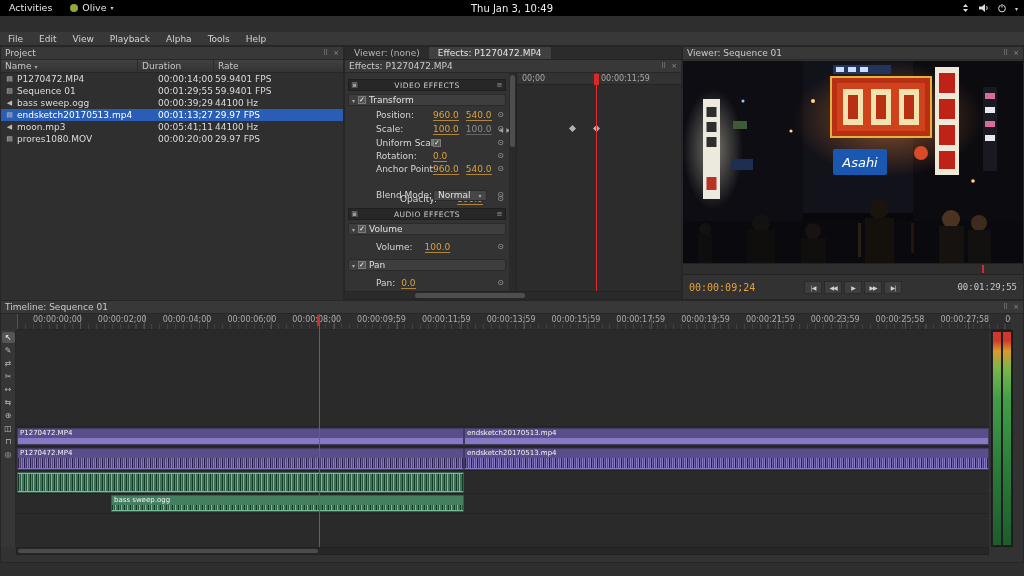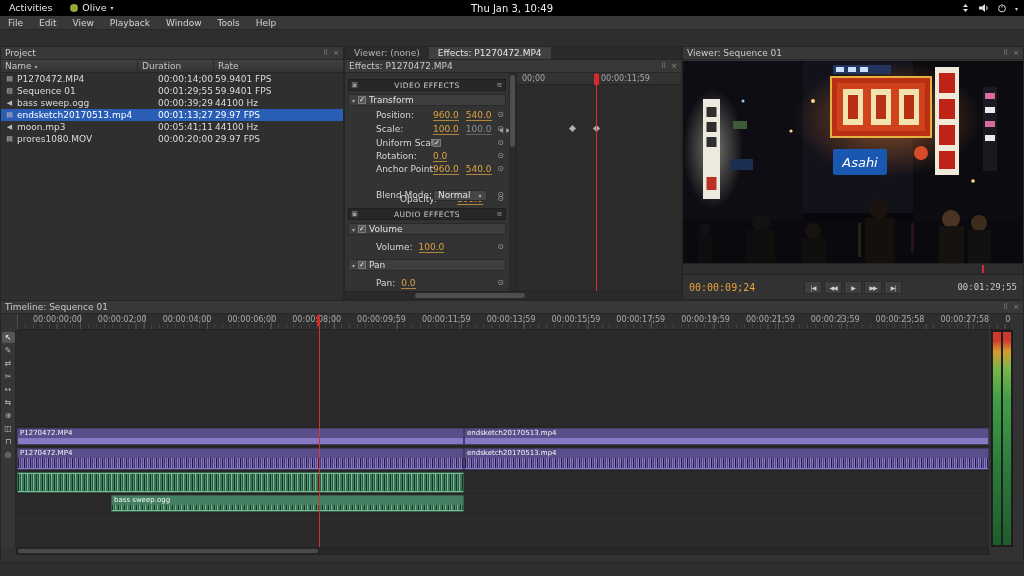--- a/index.html
+++ b/index.html
@@ -12,21 +12,21 @@
   .gnomebar{position:absolute;left:0;top:0;width:100%;height:16px;background:#000;display:flex;align-items:center;z-index:50;}
   .gb-item{padding:0 9px;color:#e8e8e8;font-size:9.5px;line-height:16px;display:flex;align-items:center;gap:4px;}
   .gb-clock{position:absolute;left:50%;transform:translateX(-50%);color:#efefef;font-size:10px;}
   .gb-right{position:absolute;right:6px;top:0;height:16px;display:flex;gap:8px;align-items:center;}
   .olive-dot{width:8px;height:8px;border-radius:50%;background:#93a83a;display:inline-block;}
   .caret{font-size:6px;color:#cfcfcf;}
 
   
   .titlebar{position:absolute;left:0;top:16px;width:100%;height:16px;background:linear-gradient(#3a3a3a,#2d2d2d);
     border-bottom:1px solid #1f1f1f;text-align:center;line-height:16px;color:#cbcbcb;font-size:9.5px;}
-  .menubar{position:absolute;left:0;top:16px;width:100%;height:14px;background:#383838;border-bottom:1px solid #262626;display:flex;}
+  .menubar{position:absolute;left:0;top:32px;width:100%;height:14px;background:#383838;border-bottom:1px solid #262626;display:flex;}
   .menu-item{padding:0 8px;line-height:14px;color:#d4d4d4;}
 
   
   .panel{position:absolute;background:#323232;border:1px solid #262626;}
   .phead{position:absolute;left:0;right:0;top:0;height:13px;background:#383838;border-bottom:1px solid #272727;
     display:flex;align-items:center;padding:0 4px;color:#c9c9c9;}
   .grips{margin-left:auto;display:flex;gap:5px;color:#8f8f8f;font-size:7px;align-items:center;}
 
   
   .colhead{position:absolute;left:0;right:0;top:13px;height:13px;background:linear-gradient(#414141,#333);border-bottom:1px solid #272727;display:flex;}
@@ -141,21 +141,21 @@
         </svg>
       <span class="caret">▾</span>
     </div>
   </div>
 
   <div class="menubar">
     <span class="menu-item">File</span>
     <span class="menu-item">Edit</span>
     <span class="menu-item">View</span>
     <span class="menu-item">Playback</span>
-    <span class="menu-item">Window</span>
+    <span class="menu-item">Alpha</span>
     <span class="menu-item">Tools</span>
     <span class="menu-item">Help</span>
   </div>
 
   <div class="panel" style="left:0;top:46px;width:344px;height:268px;">
     <div class="phead">
       <span>Project</span>
       <span class="grips">
         <span>⠿</span>
         <span>×</span>
@@ -280,21 +280,21 @@
           <span class="ebox">▣</span>
           <span class="ebar-title">AUDIO EFFECTS</span>
           <span class="ebox">≡</span>
         </div>
         <div class="esec" style="top:150px;">
           <span class="exp">▾</span>
           <span class="checkbox">✓</span>
           <span>Volume</span>
         </div>
         <div class="erow" style="top:168px;">
-          <span style="margin-right:6px;">Volume:</span>
+          <span style="margin-right:12px;">Volume:</span>
           <span class="eval">100.0</span>
           <span class="kf">⊙</span>
         </div>
         <div class="esec" style="top:186px;">
           <span class="exp">▾</span>
           <span class="checkbox">✓</span>
           <span>Pan</span>
         </div>
         <div class="erow" style="top:204px;">
           <span style="margin-right:6px;">Pan:</span>

